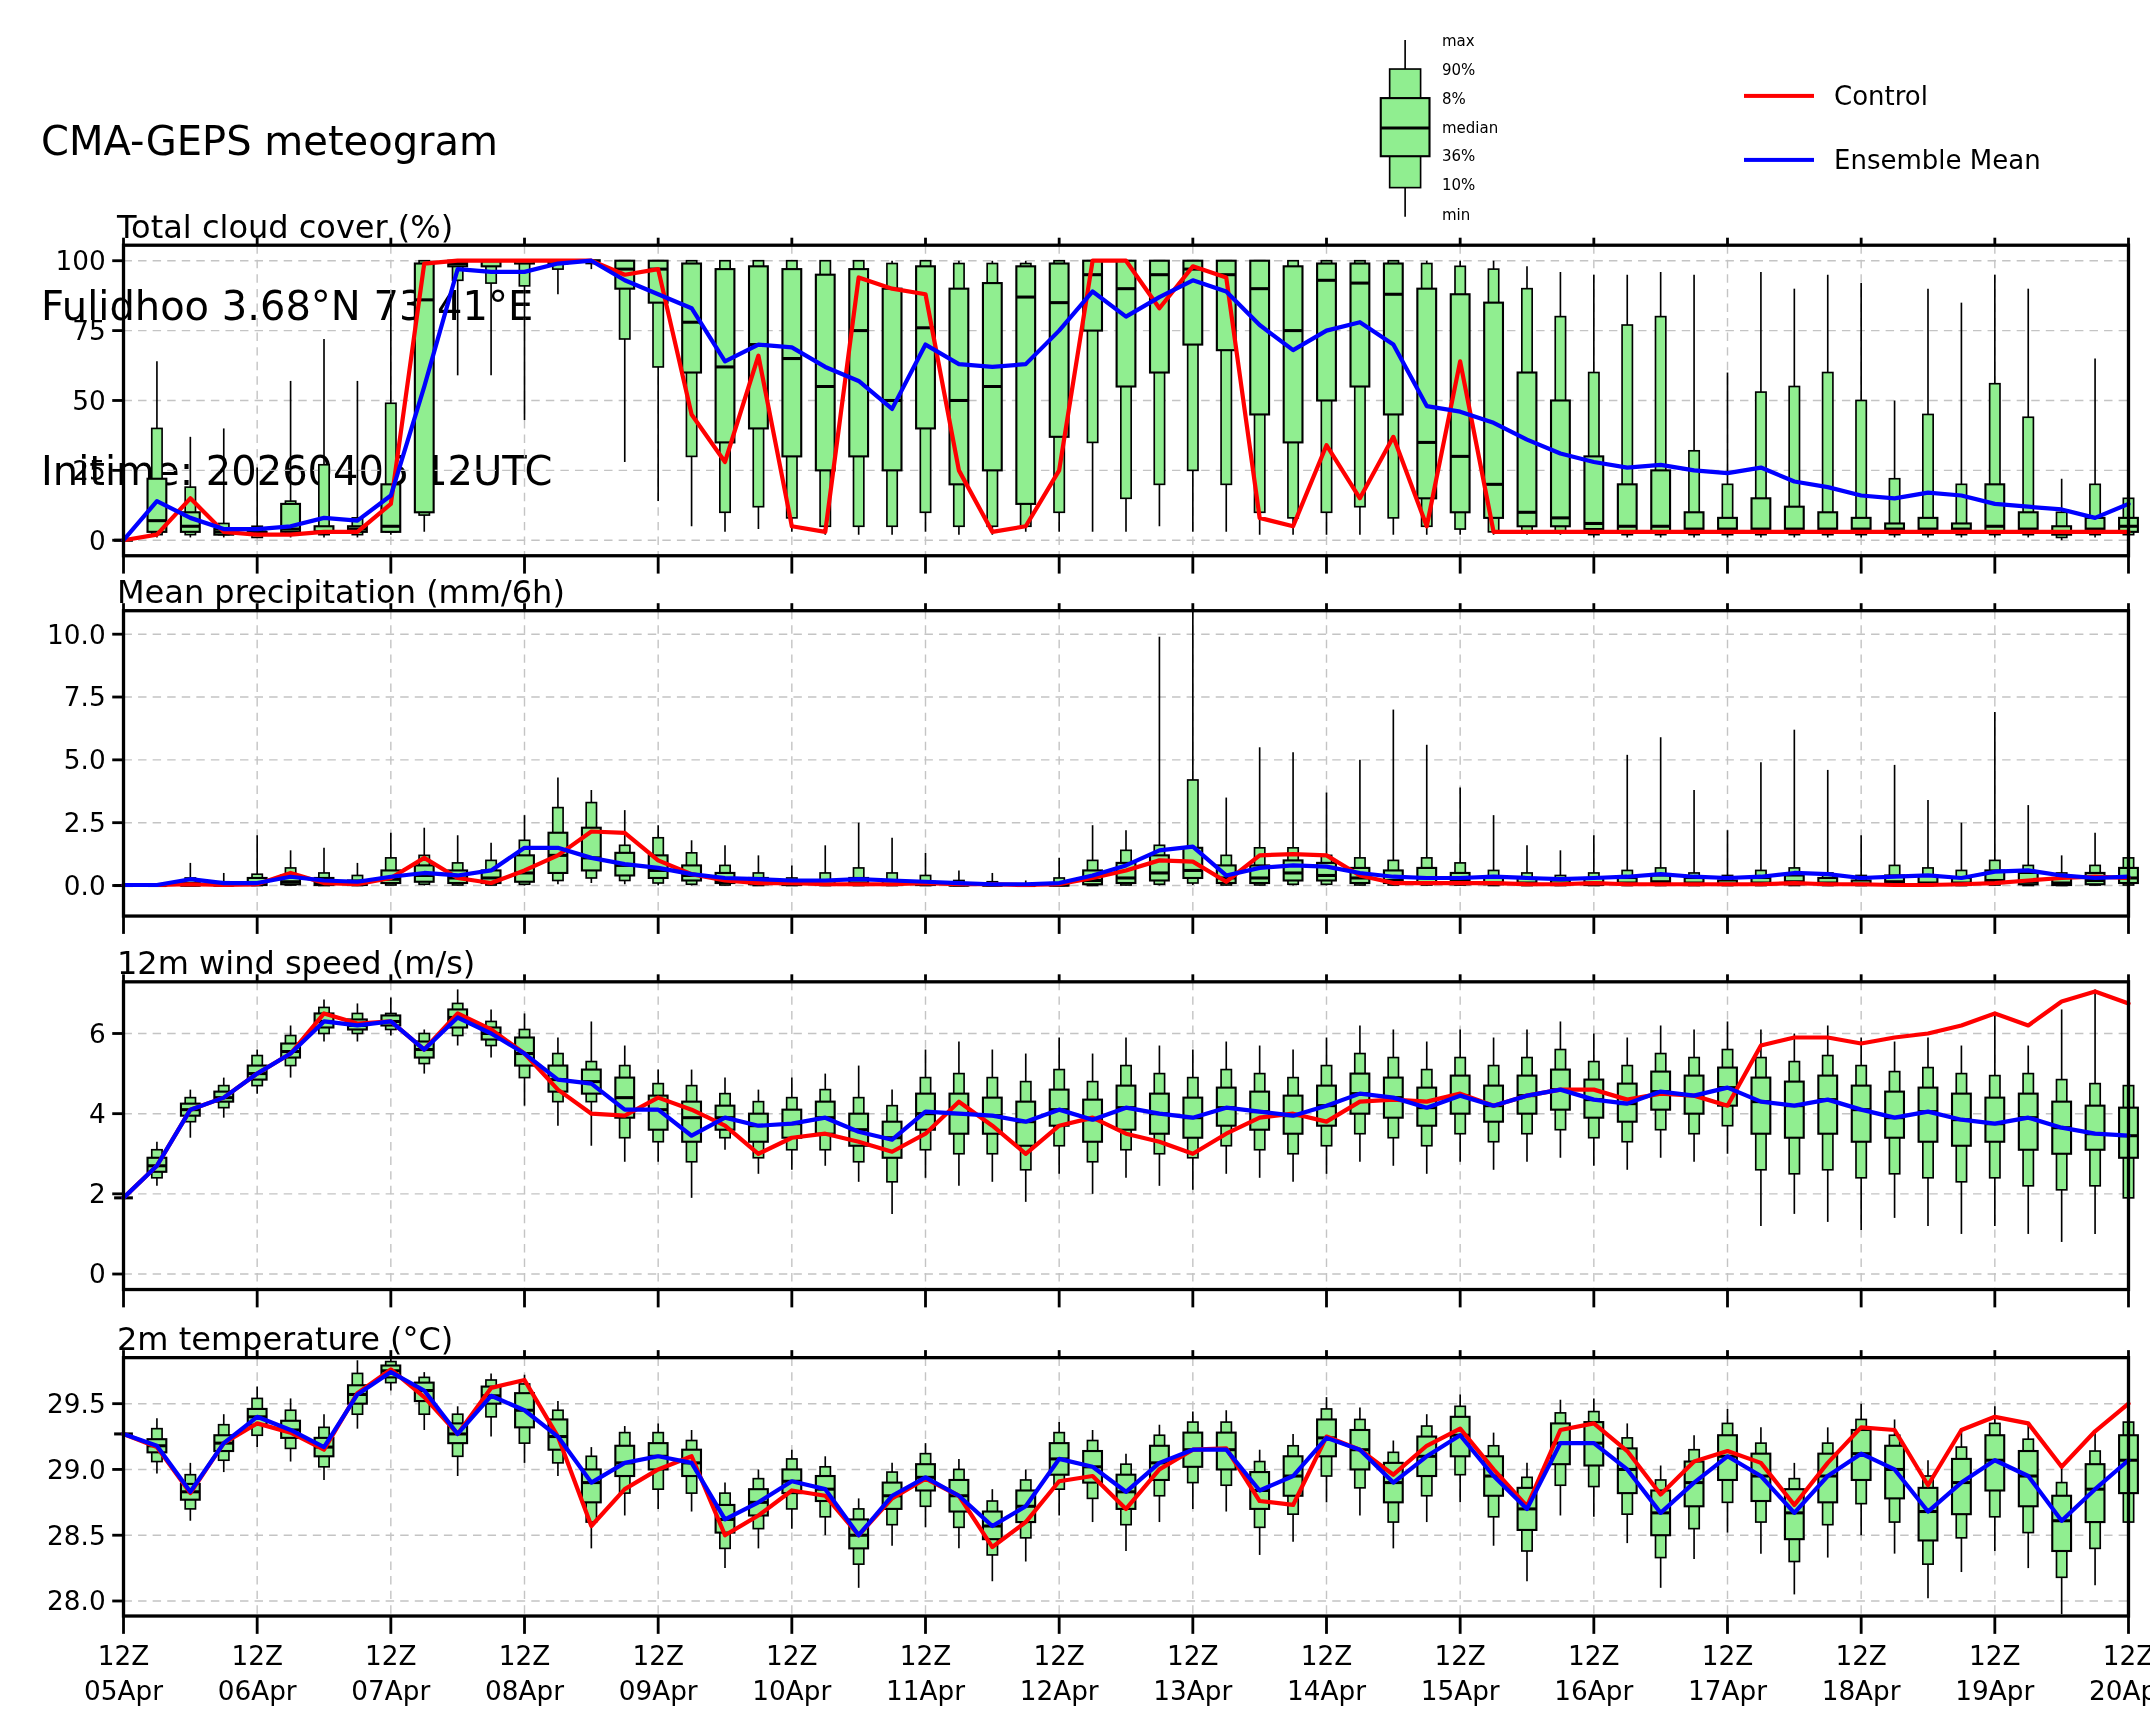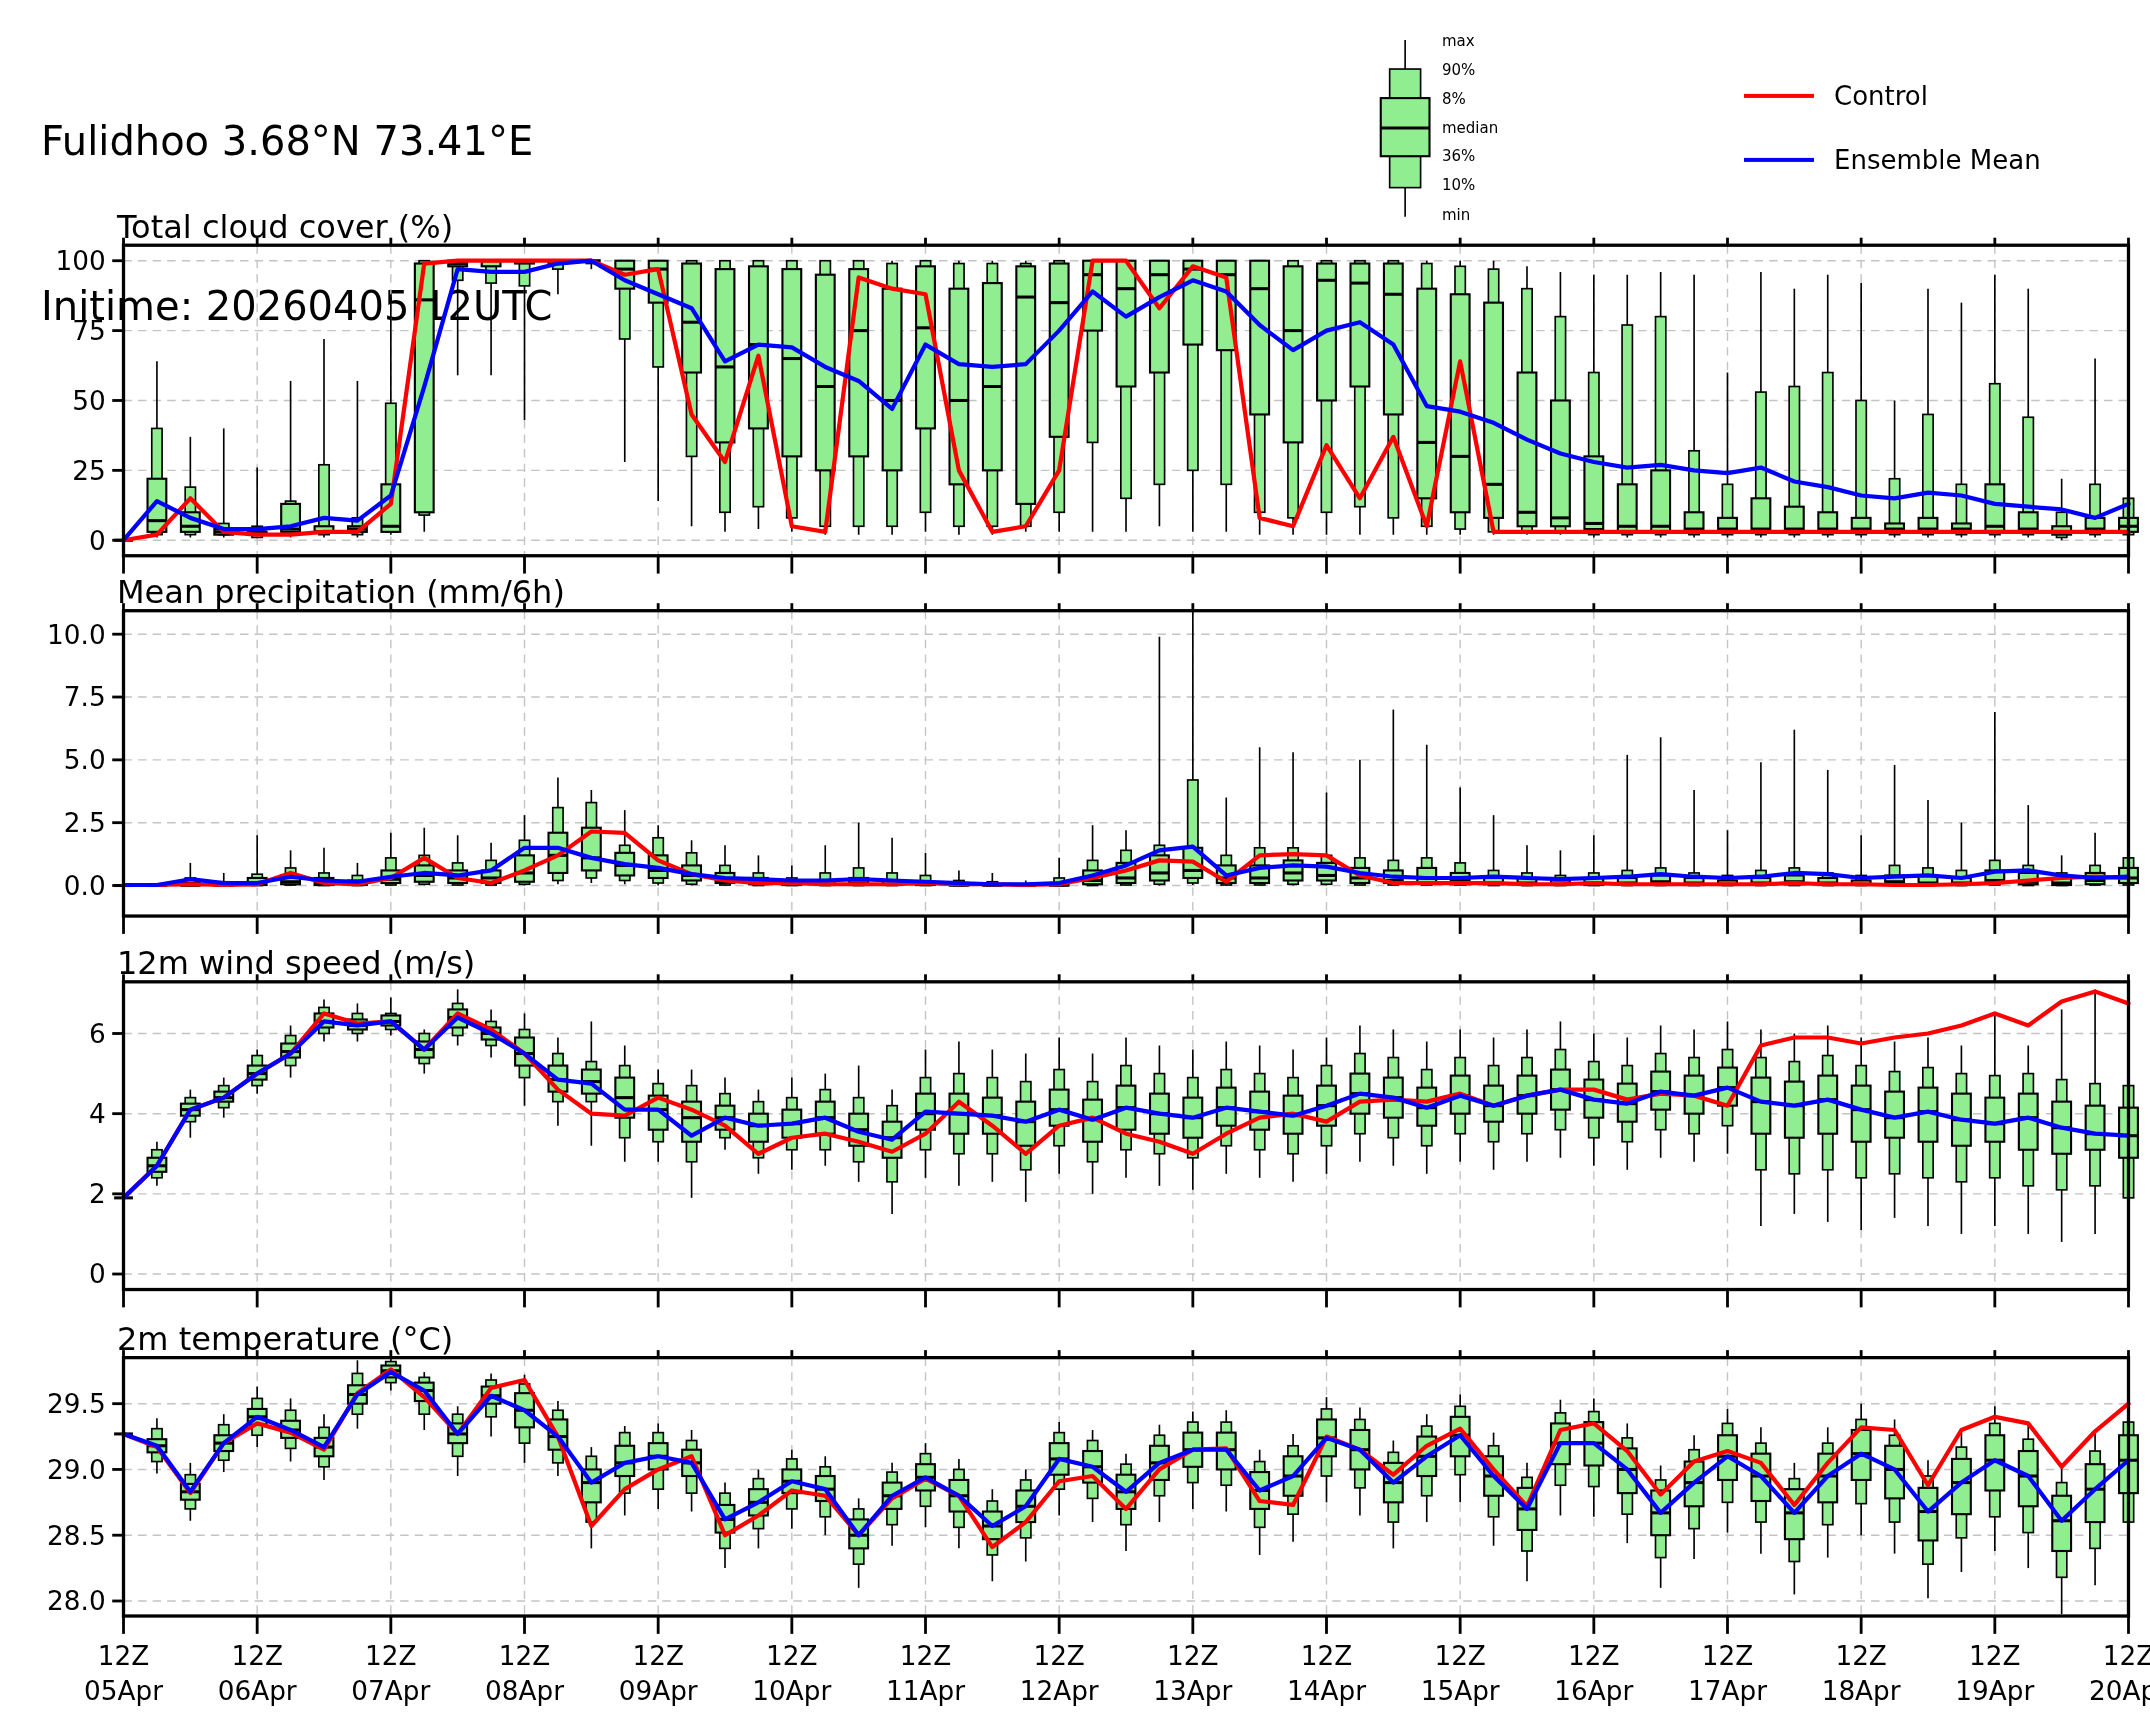--- a/index.html
+++ b/index.html
@@ -23,20 +23,21 @@
   .legend-line-label{position:absolute;left:1834px;font-size:26px;transform:translateY(-50%);}
   .swatch{position:absolute;left:1744px;width:70px;height:4.2px;transform:translateY(-50%);}
   #legend-glyph{position:absolute;left:1377px;top:33px;}
 </style>
 </head>
 <body>
 
 <div class="fig">
 
   <div class="hdr">
+    <div>CMA-GEPS meteogram</div>
     <div>Fulidhoo 3.68°N 73.41°E</div>
     <div>Initime: 20260405 12UTC</div>
   </div>
 
   <svg id="legend-glyph" width="75" height="193" viewBox="0 0 160 410">
     <line x1="60" y1="14" x2="60" y2="391" class="whisk"></line>
     <rect x="27" y="76" width="66" height="253" class="obox"></rect>
     <rect x="8" y="138" width="104" height="124" class="ibox"></rect>
     <line x1="8" y1="202" x2="112" y2="202" class="med"></line>
   </svg>

